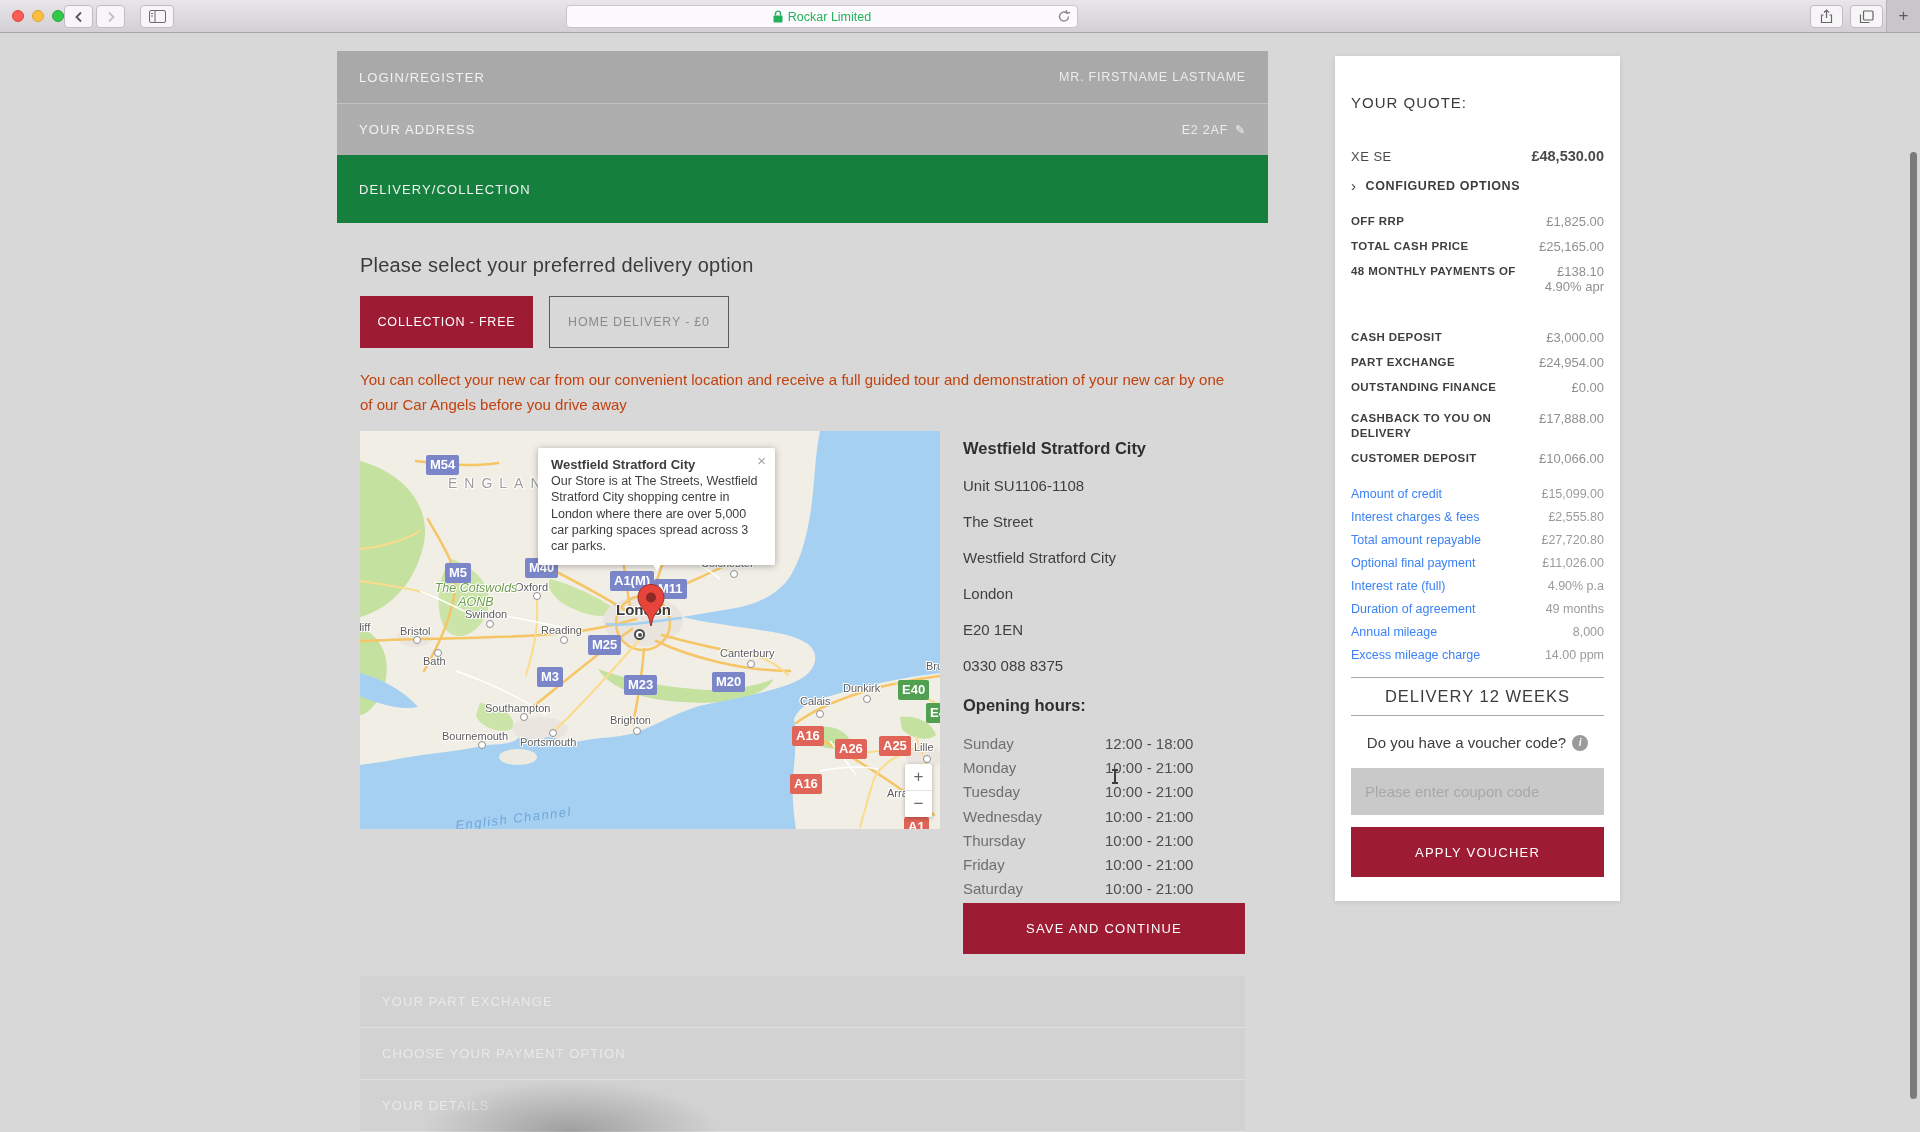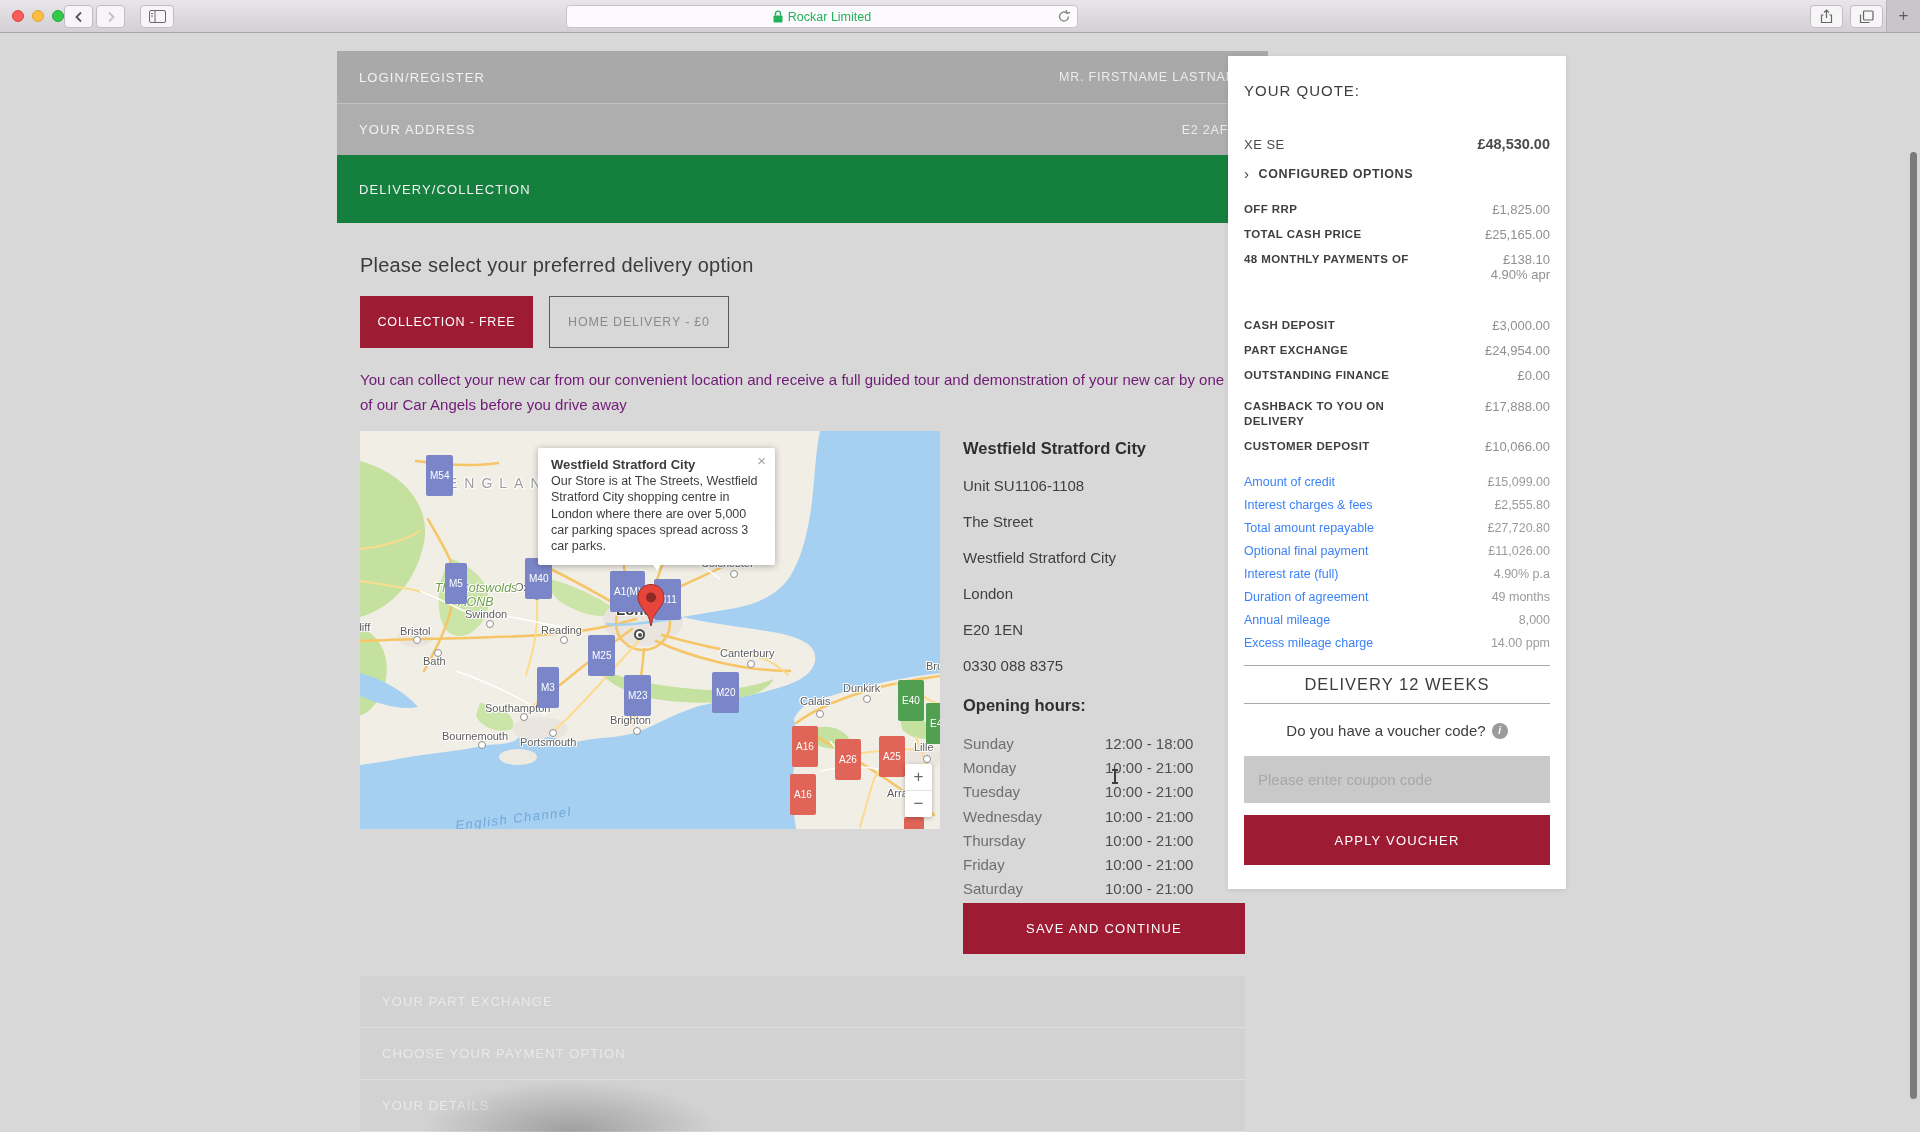--- a/index.html
+++ b/index.html
@@ -32,37 +32,37 @@
   .acc2{background:#aeaeae;border-top:1px solid #c2c2c2;}
   .acc3{background:#15803d;height:68px;}
   .editpen{font-size:12px;color:#f5f5f5;}
   .content{padding:0 23px;}
   .content h2{margin:31px 0 0;font-size:20px;font-weight:400;color:#3b3b3b;letter-spacing:.2px;}
   .opt-row{margin-top:19px;display:flex;gap:16px;}
   .opt-primary{width:173px;height:52px;background:#9d1b33;color:#fff;border:none;
                font-size:12.5px;letter-spacing:.8px;font-family:inherit;}
   .opt-secondary{width:180px;height:52px;background:transparent;border:1px solid #5a5a5a;
                  color:#8b8b8b;font-size:12.5px;letter-spacing:.8px;font-family:inherit;box-sizing:border-box;}
-  .desc{margin:20px 0 0;font-size:15px;line-height:24.5px;color:#701a75;max-width:880px;}
+  .desc{margin:20px 0 0;font-size:15px;line-height:24.5px;color:#c2410c;max-width:880px;}
   .collect{display:flex;margin-top:14px;}
   
   .mapbox{position:relative;width:580px;height:398px;overflow:hidden;flex:none;background:#f1eee6;}
   .mapbox svg.base{position:absolute;left:0;top:0;}
   .map-layer{position:absolute;left:0;top:0;width:580px;height:398px;z-index:2;pointer-events:none;}
   .map-label{position:absolute;white-space:nowrap;font-size:11px;color:#5c5c5c;
              text-shadow:1px 0 #fff,-1px 0 #fff,0 1px #fff,0 -1px #fff,1px 1px #fff,-1px -1px #fff;}
   .map-label.big{font-size:15px;font-weight:bold;color:#3b3b3b;}
   .map-label.region{font-size:14px;letter-spacing:7px;color:#9d9d9d;}
   .map-label.nature{width:104px;white-space:normal;text-align:center;color:#6f9e4c;
                     font-style:italic;font-size:12.5px;}
   .map-label.water{font-style:italic;font-size:13px;color:#72a7d8;letter-spacing:1.5px;
                    transform:rotate(-7deg);text-shadow:none;}
   .map-dot{position:absolute;width:6px;height:6px;border:1.5px solid #8f8f8f;background:#fff;
            border-radius:50%;box-sizing:content-box;}
-  .map-shield{position:absolute;font-size:10px;font-weight:normal;color:#fff;padding:15px 4px;
+  .map-shield{position:absolute;font-size:13px;font-weight:bold;color:#fff;padding:3px 4px;
               border-radius:2px;line-height:1.1;}
   .map-shield.m{background:#7b86c8;}
   .map-shield.a{background:#e06457;}
   .map-shield.e{background:#51a052;}
   .bullseye{position:absolute;left:274px;top:198px;width:7px;height:7px;border:2px solid #4a4a4a;
             border-radius:50%;background:#fff;z-index:2;}
   .bullseye::after{content:'';position:absolute;left:1.5px;top:1.5px;width:4px;height:4px;
                    background:#4a4a4a;border-radius:50%;}
   .pin{position:absolute;left:276px;top:152px;z-index:4;}
   .popup{position:absolute;left:178px;top:17px;width:237px;background:#fff;border-radius:2px;
@@ -87,22 +87,22 @@
   .savebtn{display:block;width:282px;height:51px;background:#9d1b33;color:#fff;border:none;
            font-size:13px;letter-spacing:1.2px;font-family:inherit;margin-top:2px;}
   
   .botaccs{margin-top:22px;}
   .accbot{height:51px;background:#d2d2d2;border-bottom:1px solid #dedede;display:flex;
           align-items:center;padding:0 22px;color:#e9e9e9;font-size:13px;letter-spacing:1.1px;}
   .accstub{height:13px;background:#cbcbcb;}
   .bottom-shadow{position:absolute;left:420px;top:1047px;width:300px;height:52px;
                  background:radial-gradient(ellipse at 50% 100%,rgba(40,40,40,.30),transparent 70%);}
   
-  .quote{position:absolute;left:1228px;top:23px;width:338px;box-sizing:border-box;background:#fff;
-         padding:4px 16px 24px;box-shadow:0 1px 5px rgba(0,0,0,.10);}
+  .quote{position:absolute;left:1335px;top:23px;width:285px;box-sizing:border-box;background:#fff;
+         padding:16px 16px 24px;box-shadow:0 1px 5px rgba(0,0,0,.10);}
   .quote .title{margin-top:22px;font-size:15px;letter-spacing:1px;color:#3c3c3c;line-height:18px;}
   .model-row{margin-top:36px;display:flex;justify-content:space-between;align-items:center;}
   .model-row .ml{font-size:13px;color:#4a4a4a;letter-spacing:.5px;}
   .model-row .mv{font-size:14.5px;color:#4a4a4a;font-weight:bold;}
   .conf-row{margin-top:14px;display:flex;align-items:center;gap:9px;font-size:12.5px;
             letter-spacing:.6px;color:#3e3e3e;font-weight:bold;}
   .conf-row .chev{font-size:15px;font-weight:normal;color:#3e3e3e;line-height:1;}
   .qgroup{margin-top:16px;}
   .qgroup.g2{margin-top:26px;}
   .qgroup.g3{margin-top:6px;}

